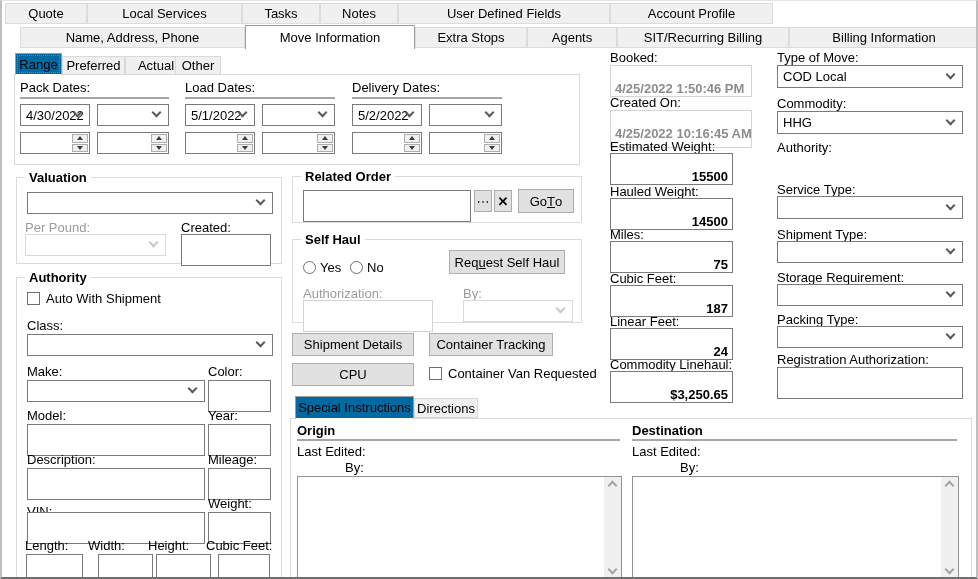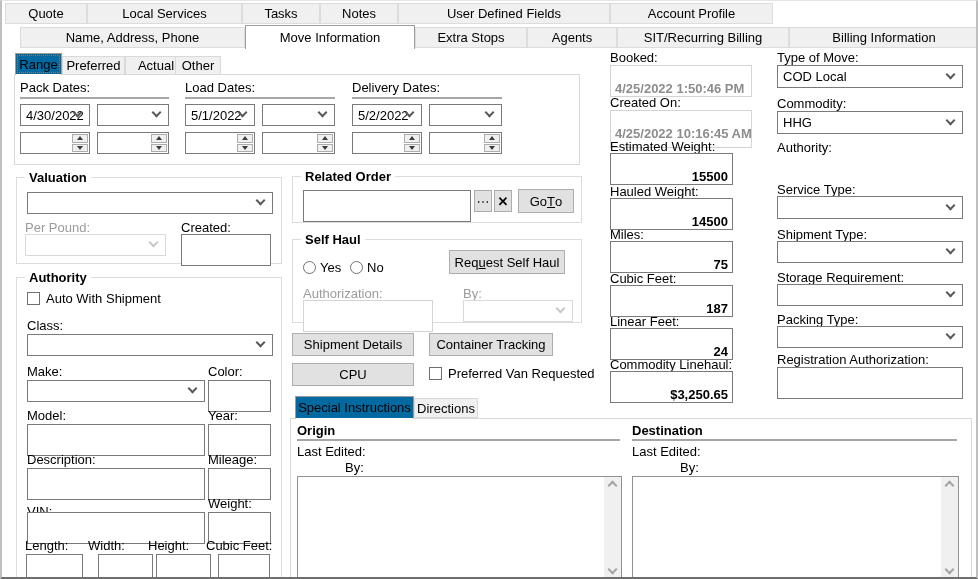--- a/index.html
+++ b/index.html
@@ -285,21 +285,21 @@
     <div class="combo dis" style="left:170px;top:60px;width:110px;height:22px">
         <span></span>
         <span class="chev"></span>
       </div>
   </div>
 
   <div class="btn" style="left:290px;top:332px;width:122px;height:23px">Shipment Details</div>
   <div class="btn" style="left:427px;top:332px;width:124px;height:23px">Container Tracking</div>
   <div class="btn" style="left:290px;top:362px;width:122px;height:23px">CPU</div>
   <div class="cb" style="left:427px;top:366px"></div>
-  <div class="lbl" style="left:446px;top:365px">Preferred Van Requested</div>
+  <div class="lbl" style="left:446px;top:365px">Container Van Requested</div>
 
   <div class="ptab active" style="left:293px;top:395px;width:119px;height:23px">Special Instructions</div>
   <div class="ptab" style="left:412px;top:397px;width:64px;height:20px">Directions</div>
   <div class="page" style="left:288px;top:417px;width:682px;height:162px"></div>
 
   <div class="lbl b" style="left:295px;top:422px">Origin</div>
   <div class="rule" style="left:295px;top:438px;width:323px"></div>
   <div class="lbl" style="left:295px;top:443px">Last Edited:</div>
   <div class="lbl" style="left:343px;top:459px">By:</div>
   <div class="ta" style="left:295px;top:475px;width:325px;height:103px">

